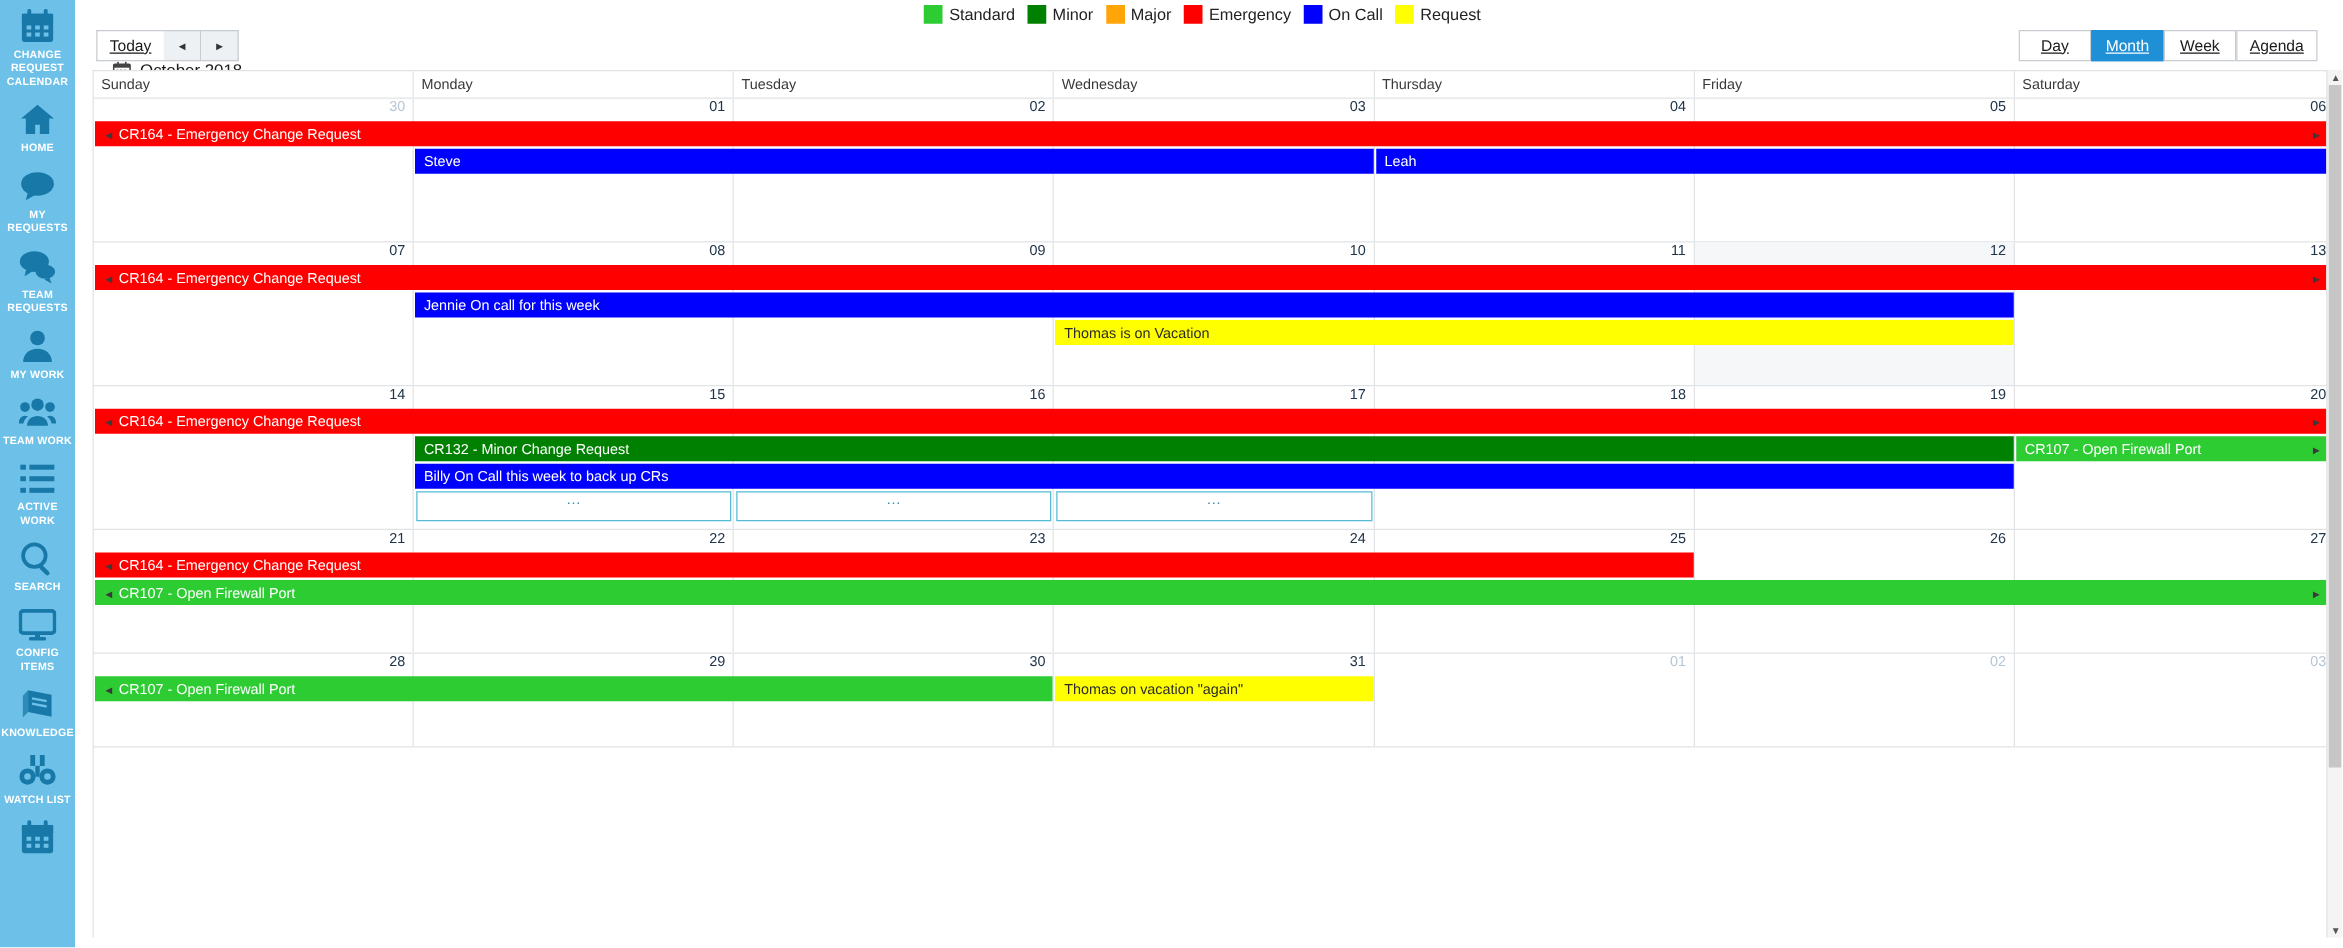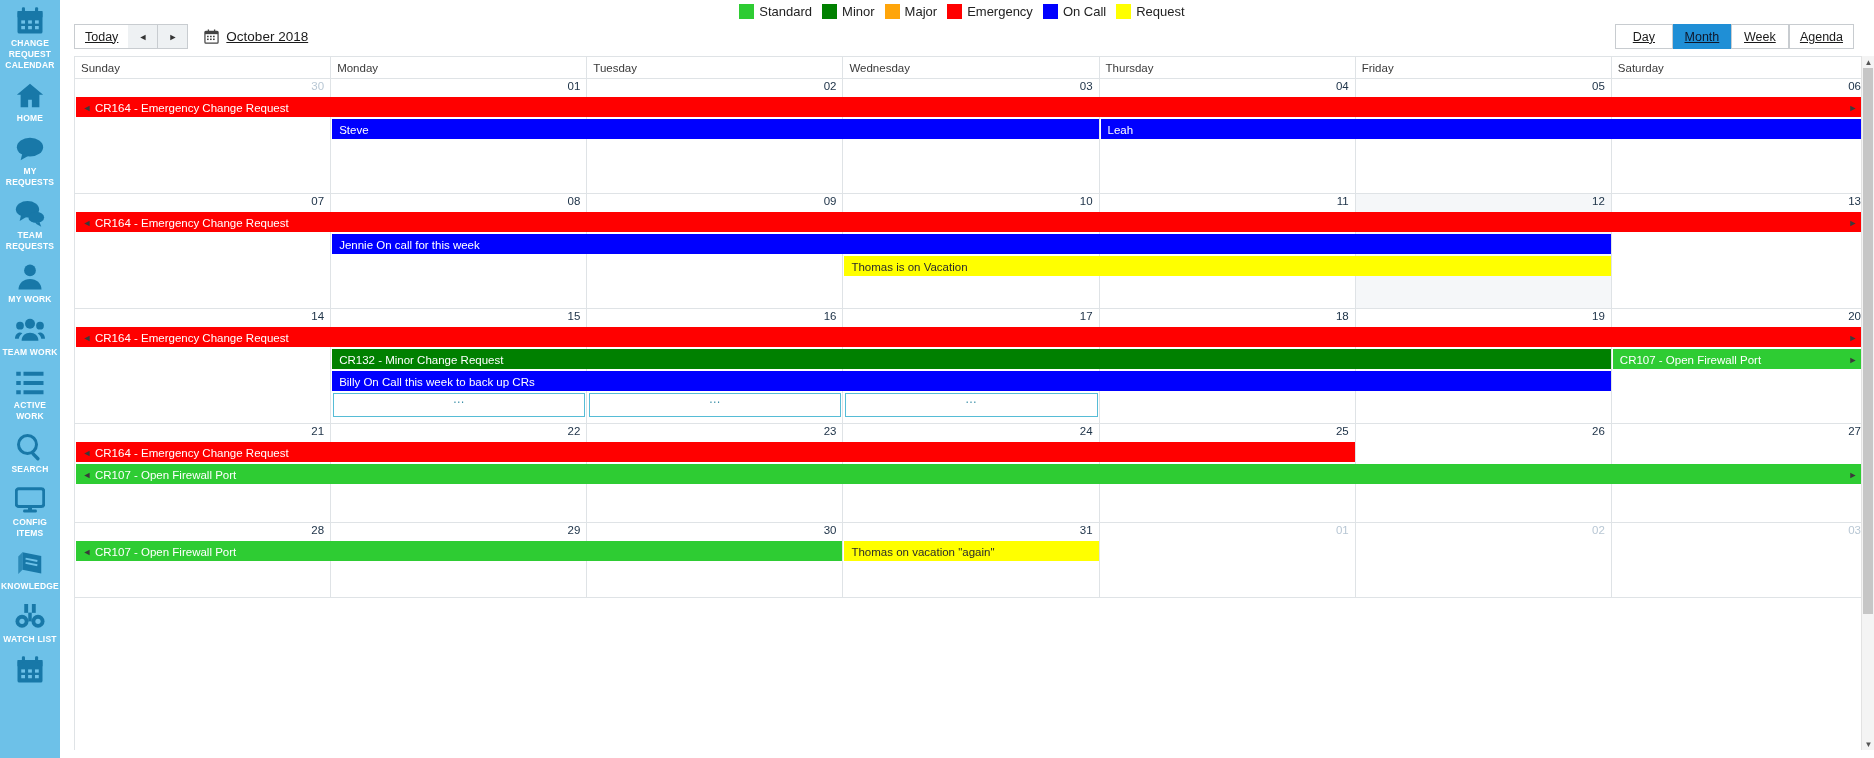--- a/index.html
+++ b/index.html
@@ -43,21 +43,21 @@
     gap: 0px;
   }
   .lg-item { display: flex; align-items: center; margin-right: 10px; }
   .lg-sw { width: 15px; height: 15px; display: inline-block; margin-right: 5px; }
   .lg-tx { font-size: 13px; color: #222; line-height: 15px; }
 
   
   #toolbar {
     position: absolute; left: 0; top: 22px; width: 100%; height: 32px;
   }
-  #tb-left { position: absolute; left: 14px; top: 2px; display:flex; align-items:center; }
+  #tb-left { position: absolute; left: 14px; top: 2px; display:flex; align-items:center;flex-direction:column; }
   .btn {
     height: 25px; min-width: 30px;
     border: 1px solid #c8ccd0; background: #ffffff;
     font-size: 12.5px; color: #1a1a1a;
     display: flex; align-items: center; justify-content: center;
     cursor: pointer; padding: 0 10px;
   }
   .btn u { text-decoration: underline; }
   .btn.nav { background:#eef1f3; padding:0; width:30px; color:#333; font-size:9px; }
   .btn.today { border-right: none; }
@@ -65,21 +65,21 @@
   .btn-group .btn + .btn { border-left: none; }
   #cal-date {
     display:flex; align-items:center; margin-left: 16px; cursor:pointer;
   }
   #cal-date .cicon { width:15px; height:15px; margin-right:7px; display:block; }
   #cal-date .cicon svg { width:15px;height:15px;display:block;fill:#444; }
   #cal-date .dtx { font-size: 13.5px; color: #1b1b1b; text-decoration: underline; }
 
   #tb-right { position: absolute; right: 20px; top: 2px; display:flex; }
   #tb-right .btn { min-width: 58px; height:25px; }
-  #tb-right .btn.active { background:#1f8fd6; color:#0f172a; border-color:#1f8fd6; }
+  #tb-right .btn.active { background:#1f8fd6; color:#ffffff; border-color:#1f8fd6; }
 
   
   #cal {
     position: absolute; left: 14px; top: 56px; right: 6px; bottom: 8px;
     border-top: 1px solid #dfe3e6;
     border-left: 1px solid #dfe3e6;
     background: #fff;
   }
   #hdr { display: flex; height: 22px; border-bottom: 1px solid #dfe3e6; }
   .hcell {

